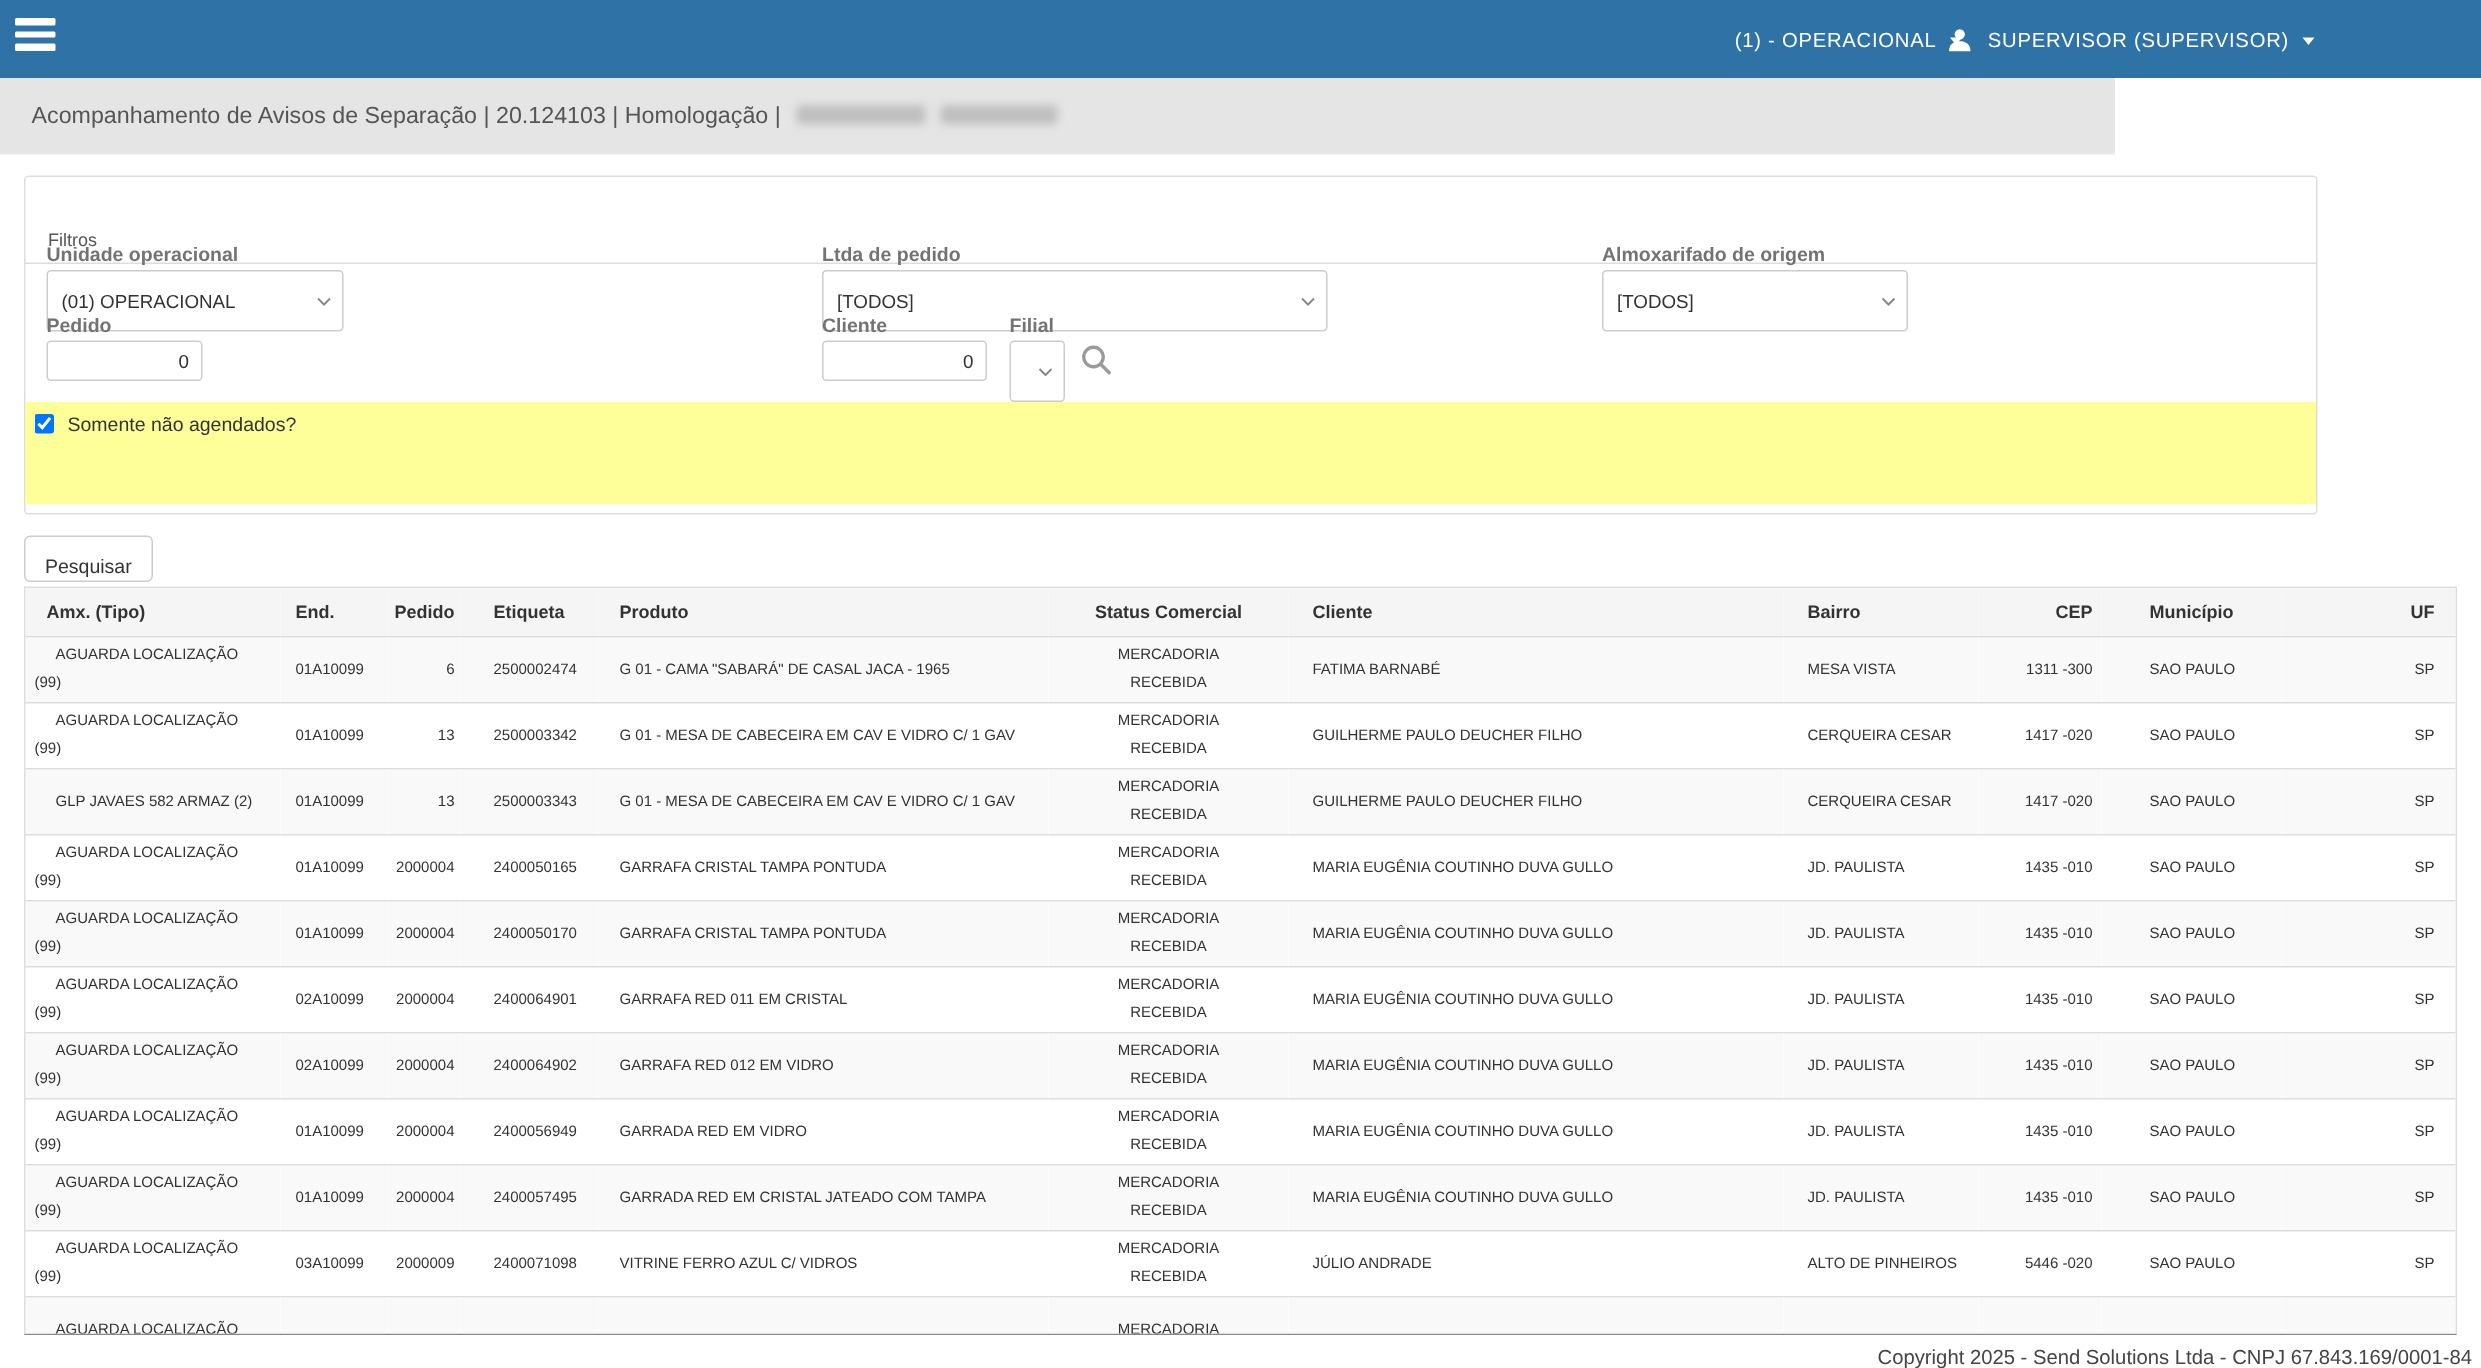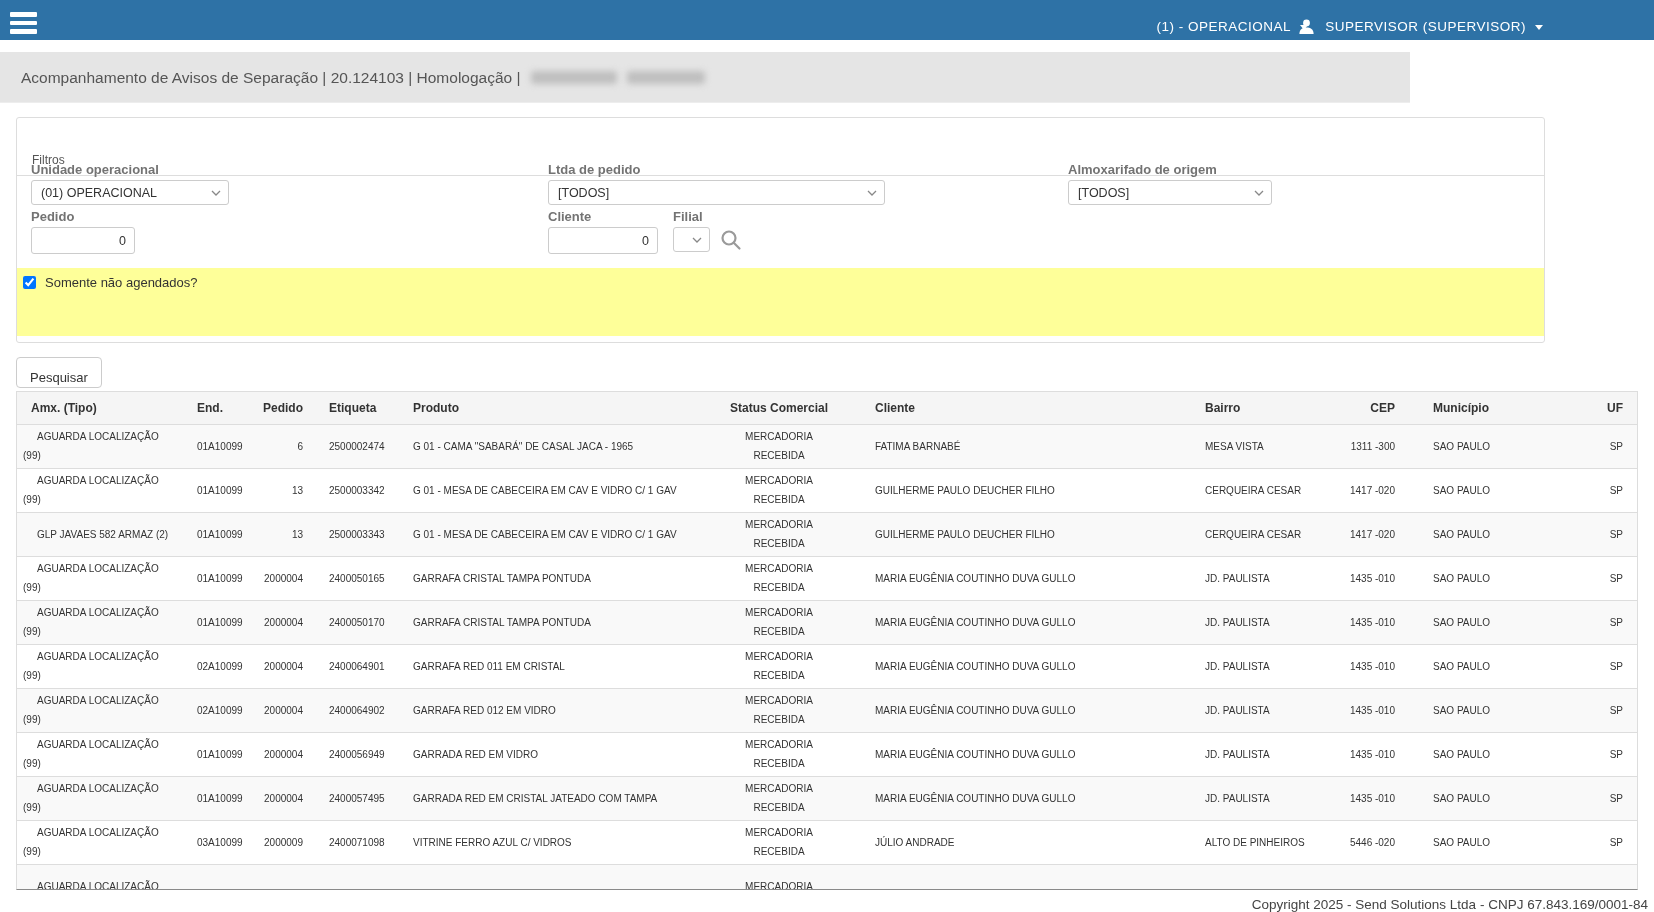--- a/index.html
+++ b/index.html
@@ -4,21 +4,21 @@
 <style>
   :root{ --header-bg:#2e72a6; --highlight:#feff99; }
   *{ box-sizing:border-box; }
   html,body{ margin:0; padding:0; }
   body{
     width:1654px; height:912px; position:relative; overflow:hidden;
     background:#fff; font-family:"Liberation Sans", sans-serif; color:#333;
   }
 
   
-  .topbar{ position:absolute; top:0; left:0; width:1654px; height:40px; background:var(--header-bg); }
+  .topbar{ position:absolute; top:0; left:0; width:1654px; height:52px; background:var(--header-bg); }
   .hamburger{ position:absolute; top:12px; left:10px; width:28px; height:28px; cursor:pointer; }
   .hamburger .bar{ width:27px; height:4.5px; background:#fff; border-radius:1px; margin-bottom:4px; }
   .top-menu{ position:absolute; top:0; height:52px; display:flex; align-items:center; gap:9px;
              color:#fff; font-size:13.5px; letter-spacing:.5px; cursor:pointer; white-space:nowrap; }
   .unit-menu{ right:346px; }
   .user-menu{ right:111px; }
   .caret{ width:0; height:0; border-left:4.5px solid transparent; border-right:4.5px solid transparent;
           border-top:5px solid #fff; margin-top:2px; }
   .person-svg{ display:block; }
 
@@ -29,21 +29,21 @@
   .redact{ display:inline-block; height:13px; background:#bfbfbf; border-radius:3px;
            filter:blur(3px); vertical-align:-1px; }
   .redact.r1{ width:86px; margin-left:10px; }
   .redact.r2{ width:78px; margin-left:10px; }
 
   
   .filters-panel{ position:absolute; left:16px; top:117px; width:1529px; height:226px;
                   border:1px solid #ddd; border-radius:3px; background:#fff; }
   .panel-header{ height:30px; border-bottom:1px solid #ddd; padding:7px 15px; font-size:12px; color:#555;margin-top:28px; }
   .field-label{ position:absolute; font-size:13px; font-weight:bold; color:#737373; white-space:nowrap; }
-  .sel{ position:absolute; height:25px; border:1px solid #ccc; border-radius:3px; background:#fff;
+  .sel{ position:absolute; height:41px; border:1px solid #ccc; border-radius:3px; background:#fff;
         display:flex; align-items:center; justify-content:space-between; padding:0 7px 0 9px;
         font-size:12.5px; color:#333; cursor:pointer; }
   .sel .chev{ color:#888; flex:0 0 auto; margin-left:6px; }
   .txt{ position:absolute; height:27px; border:1px solid #ccc; border-radius:3px; background:#fff;
         font-size:12.5px; color:#333; text-align:right; padding:0 8px;
         font-family:"Liberation Sans", sans-serif; }
   .lbl-unidade{ left:14px; top:44px; }   .sel-unidade{ left:14px; top:62px; width:198px; }
   .lbl-pedido { left:14px; top:91px; }   .inp-pedido { left:14px; top:109px; width:104px; }
   .lbl-tipo   { left:531px; top:44px; }  .sel-tipo   { left:531px; top:62px; width:337px; }
   .lbl-cliente{ left:531px; top:91px; }  .inp-cliente{ left:531px; top:109px; width:110px; }

